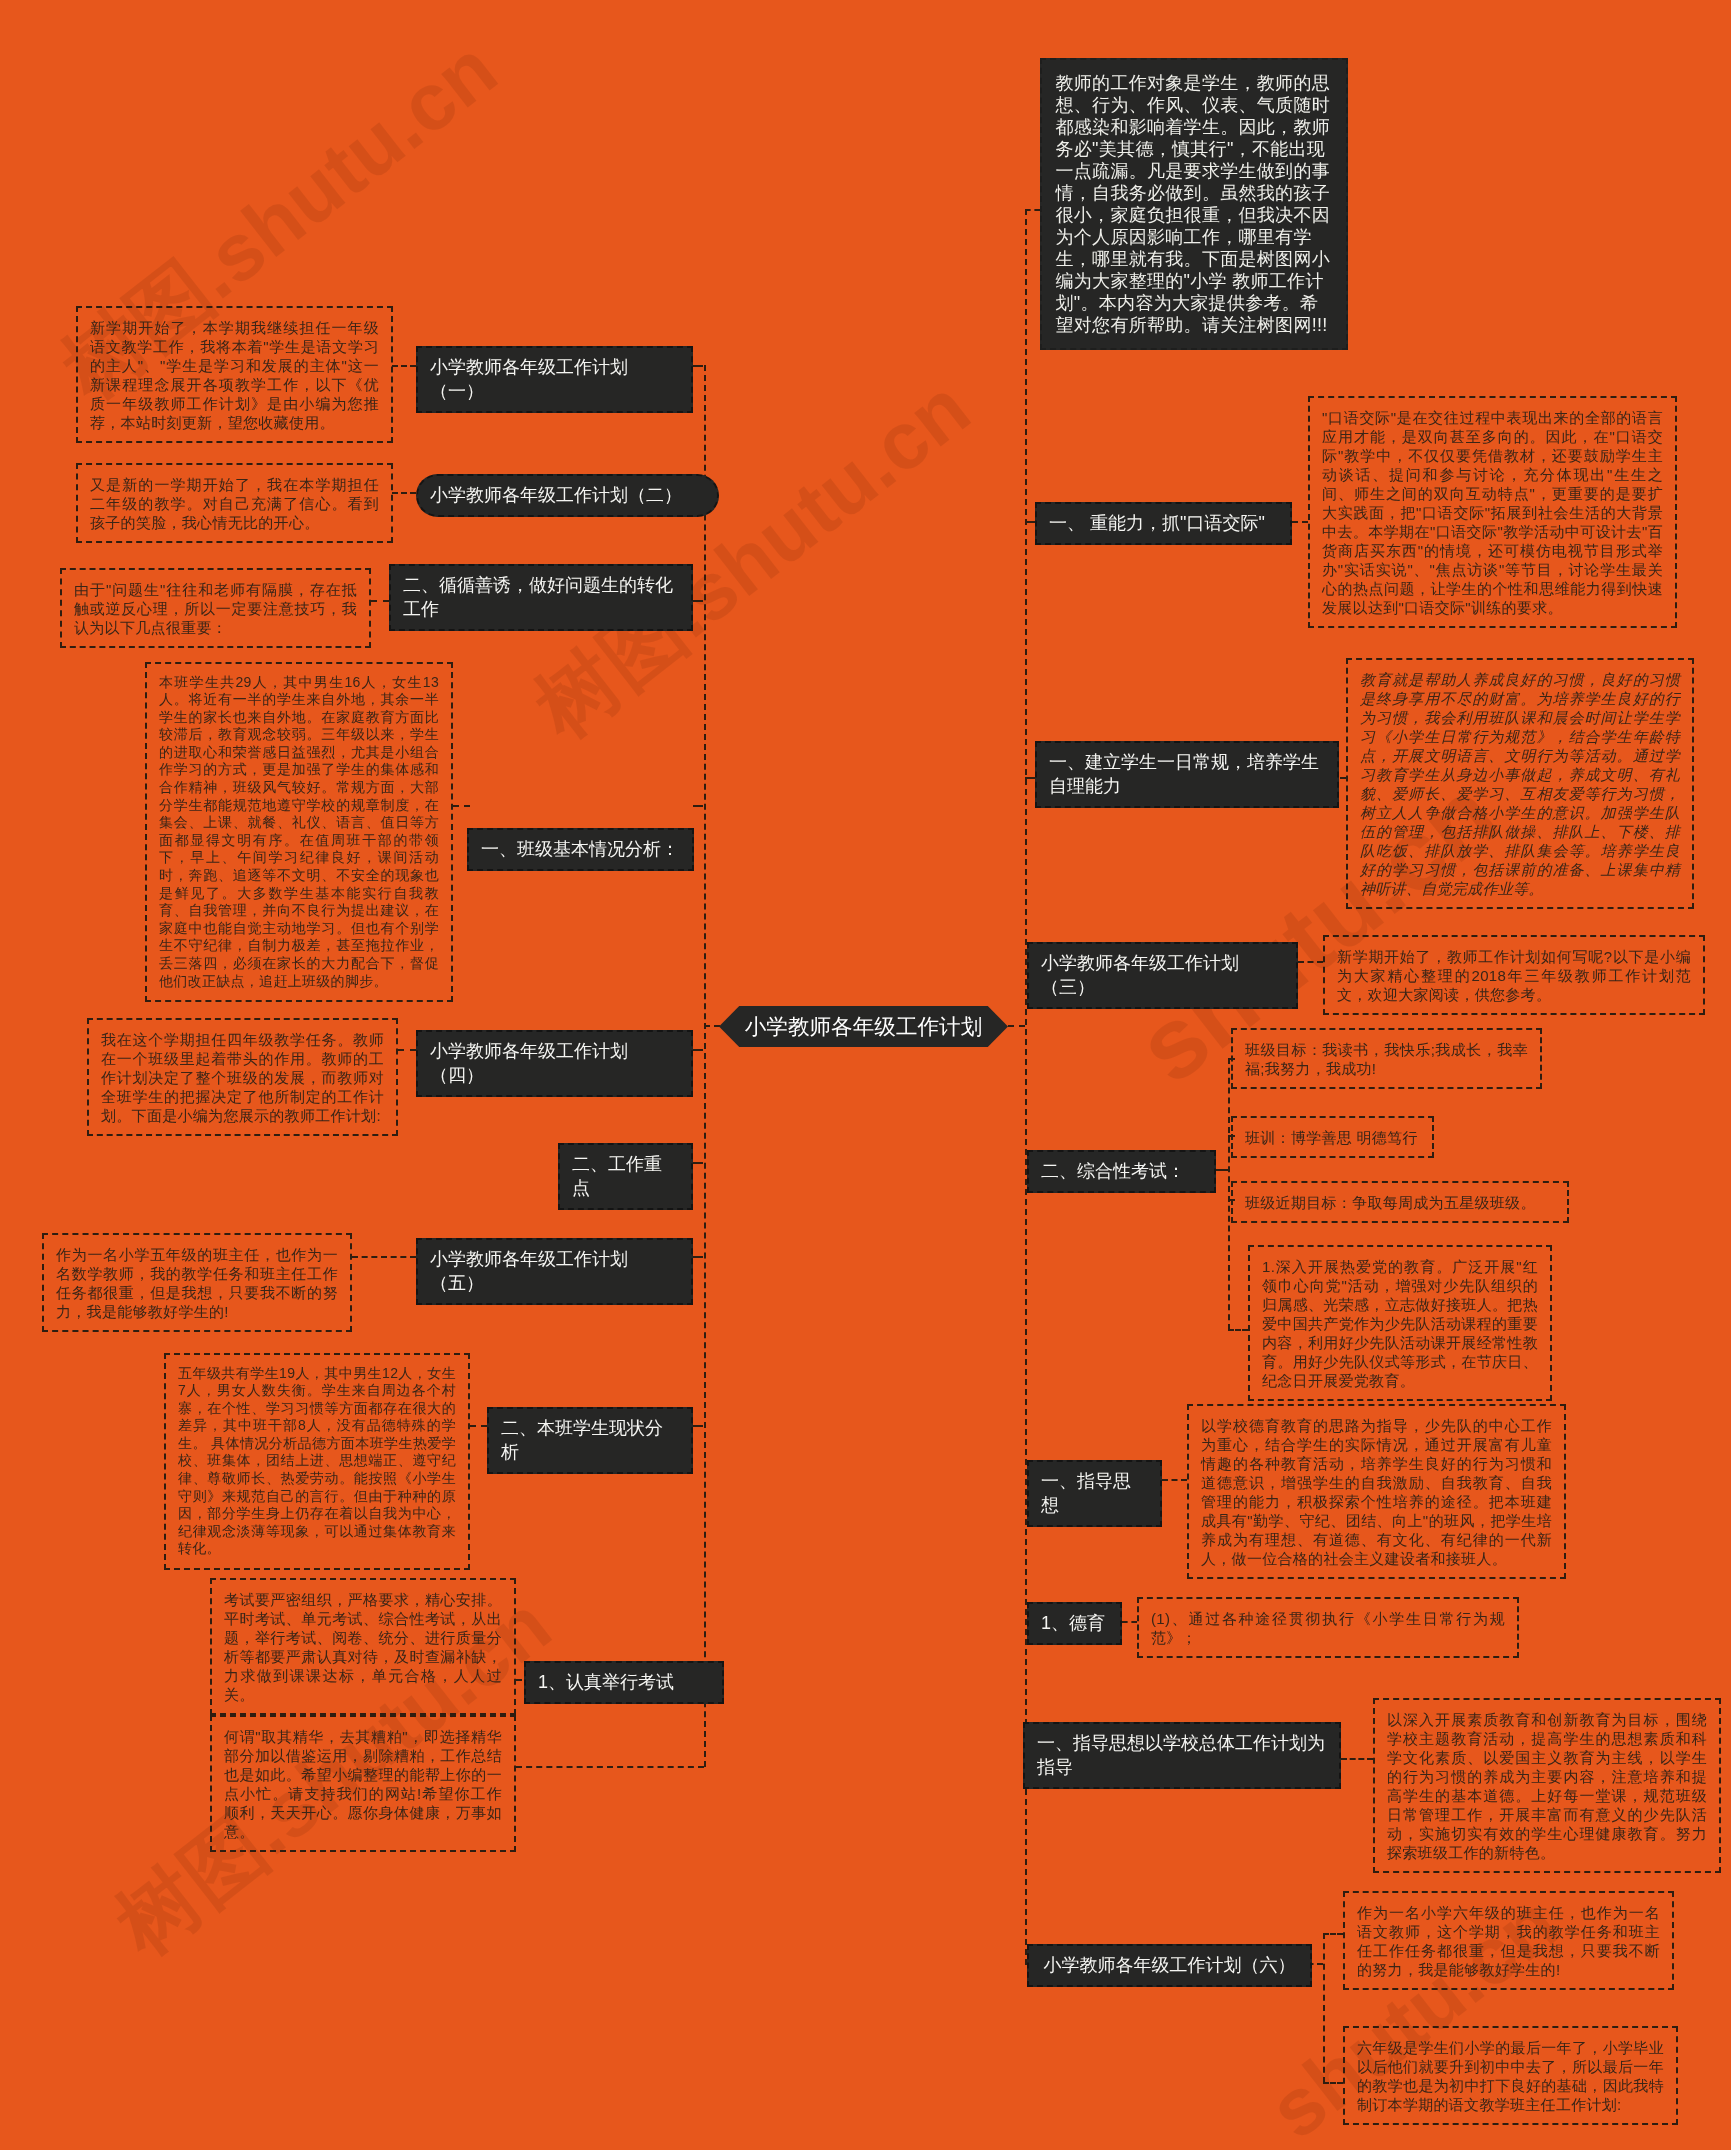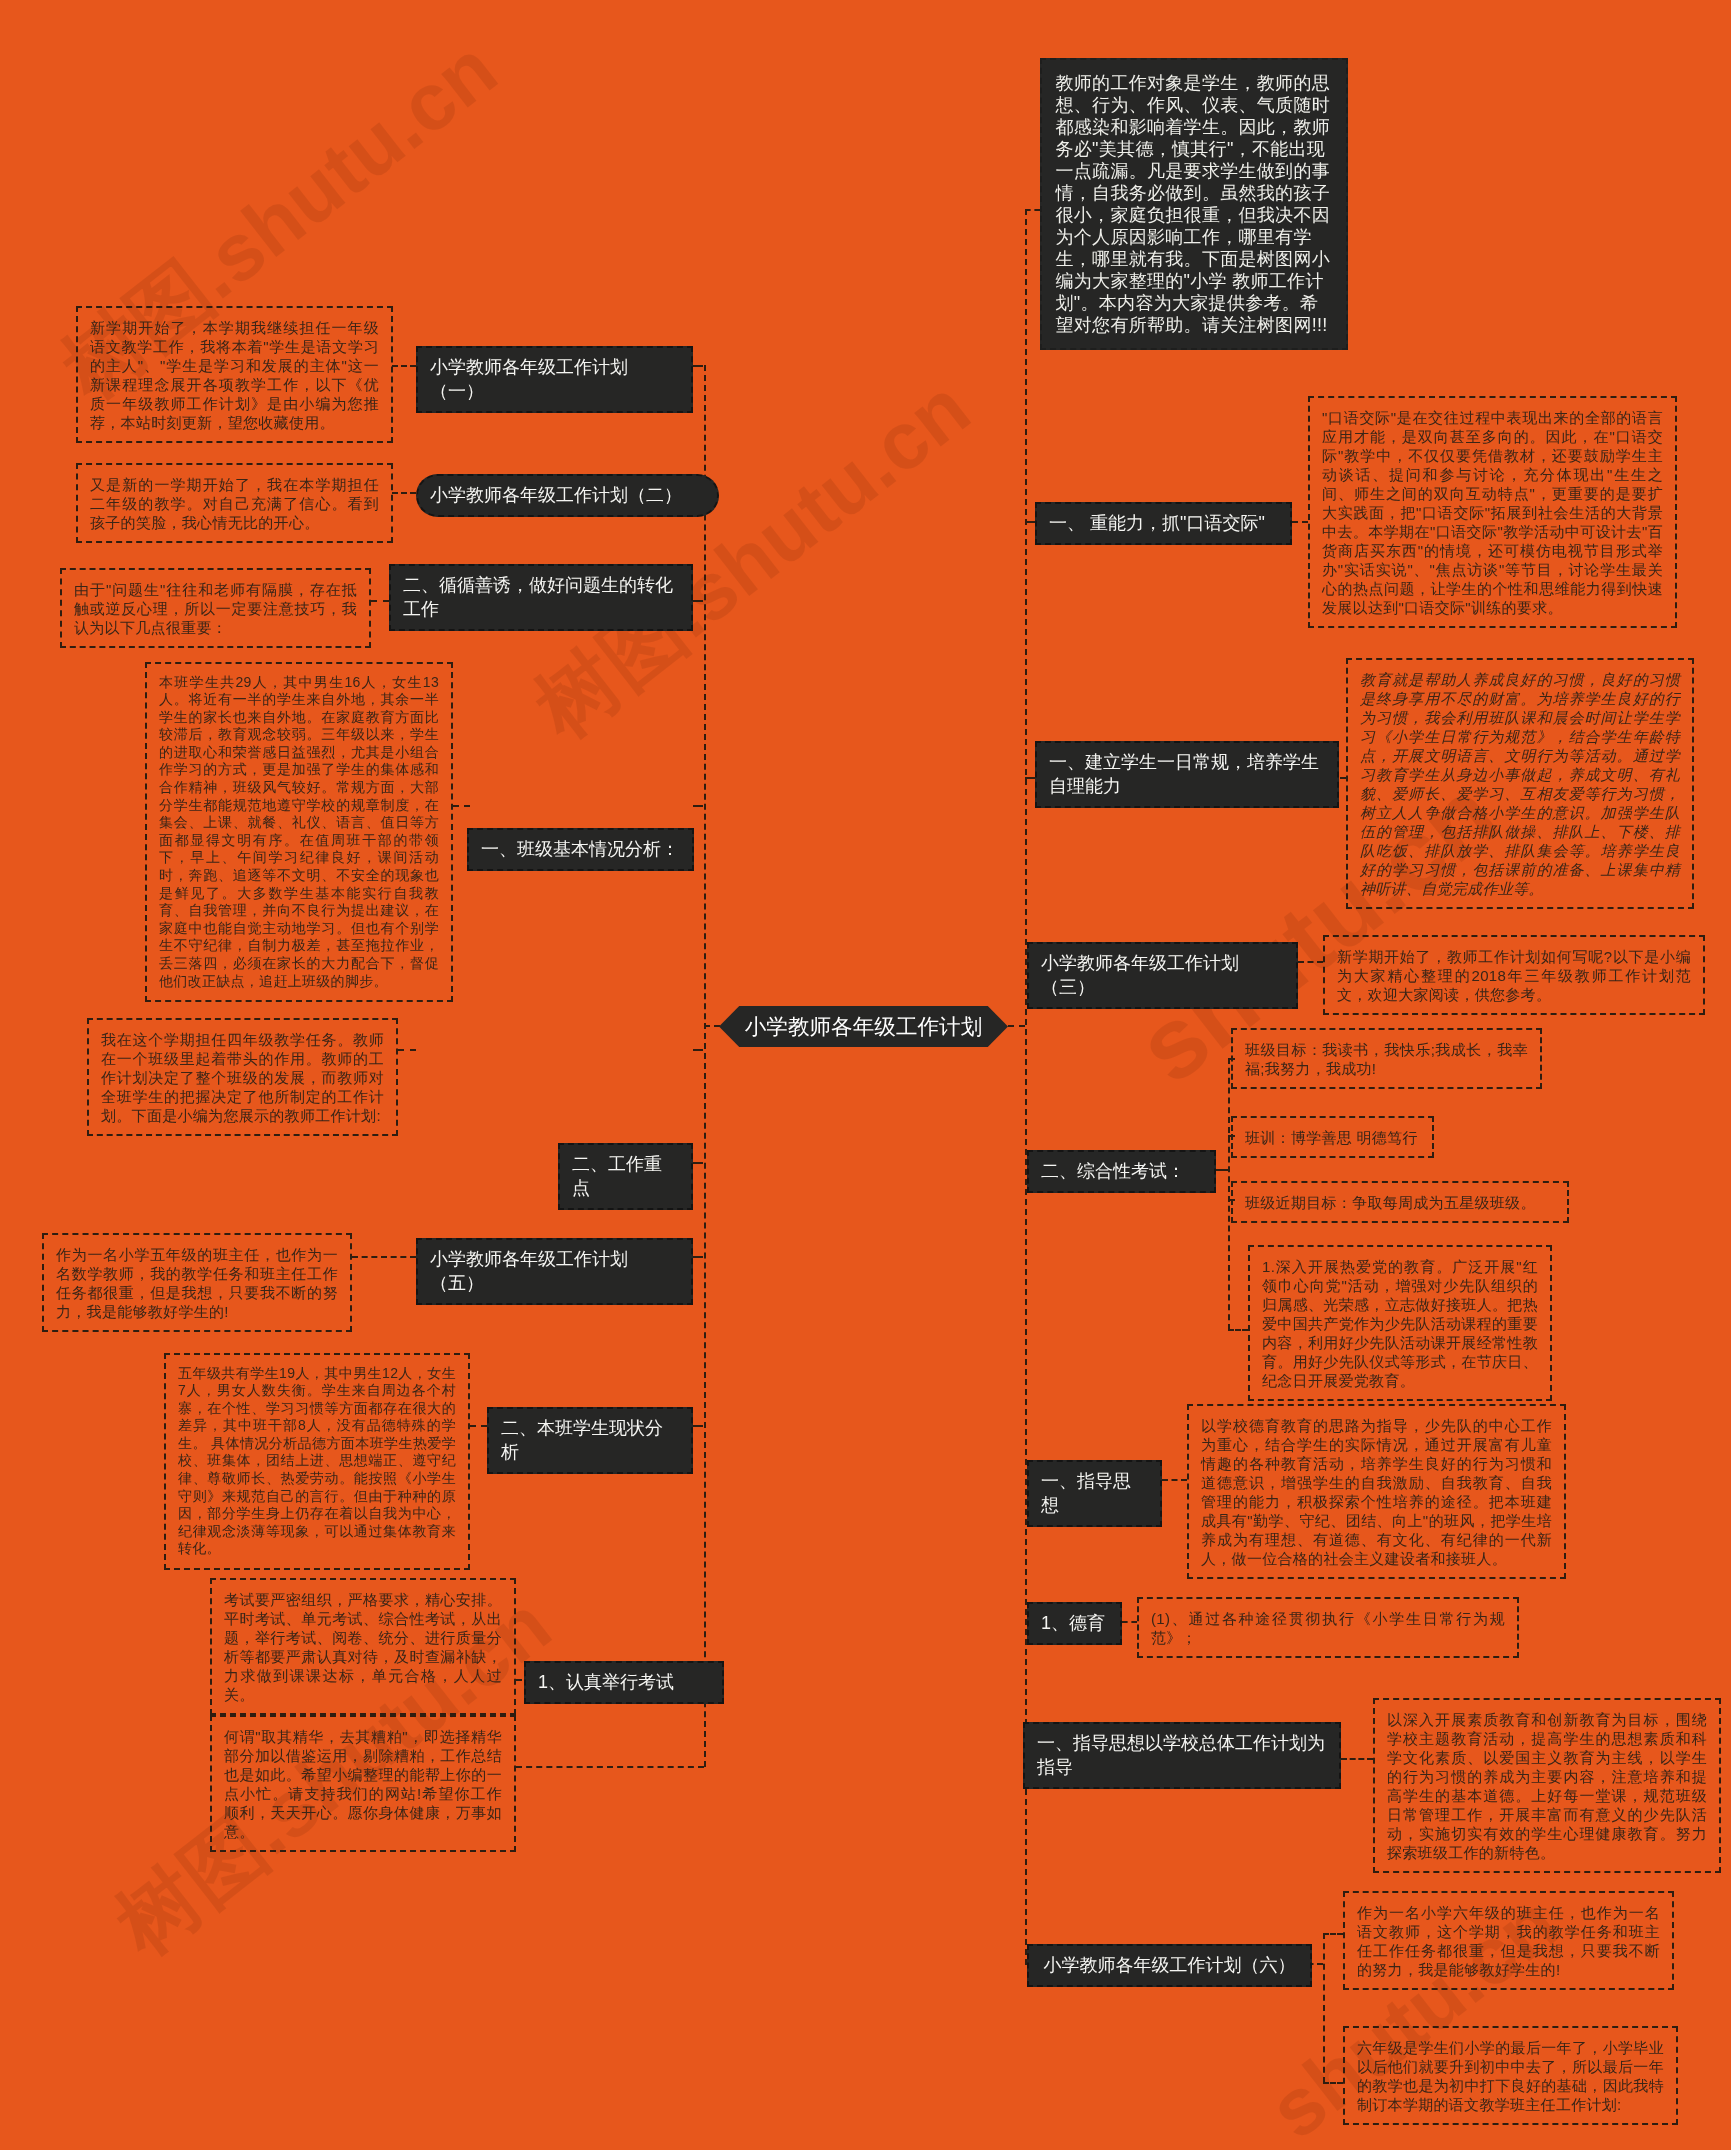--- a/index.html
+++ b/index.html
@@ -74,20 +74,21 @@
   <div class="hline" style="left:1298px;top:1963px;width:25px;"></div>
   <div class="hline" style="left:1323px;top:1933px;width:20px;"></div>
   <div class="hline" style="left:1323px;top:2082px;width:20px;"></div>
 
   <div class="center-node" style="left:719px;top:1006px;width:289px;height:41px;">小学教师各年级工作计划</div>
 
   <div class="dlabel" style="left:416px;top:346px;width:277px;">小学教师各年级工作计划（一）</div>
   <div class="dlabel" style="left:416px;top:474px;width:303px;border-radius:29px;">小学教师各年级工作计划（二）</div>
   <div class="dlabel" style="left:389px;top:564px;width:304px;">二、循循善诱，做好问题生的转化工作</div>
   <div class="dlabel" style="left:467px;top:787px;width:227px;margin-top:41px;">一、班级基本情况分析：</div>
+  <div class="dlabel" style="left:416px;top:1030px;width:277px;">小学教师各年级工作计划（四）</div>
   <div class="dlabel" style="left:558px;top:1143px;width:135px;">二、工作重点</div>
   <div class="dlabel" style="left:416px;top:1238px;width:277px;">小学教师各年级工作计划（五）</div>
   <div class="dlabel" style="left:487px;top:1407px;width:206px;">二、本班学生现状分析</div>
   <div class="dlabel" style="left:524px;top:1661px;width:200px;">1、认真举行考试</div>
 
   <div class="dlabel" style="left:1035px;top:502px;width:257px;">一、 重能力，抓"口语交际"</div>
   <div class="dlabel" style="left:1027px;top:942px;width:271px;">小学教师各年级工作计划（三）</div>
   <div class="dlabel" style="left:1035px;top:741px;width:304px;">一、建立学生一日常规，培养学生自理能力</div>
   <div class="dlabel" style="left:1027px;top:1150px;width:189px;">二、综合性考试：</div>
   <div class="dlabel" style="left:1027px;top:1460px;width:135px;">一、指导思想</div>

